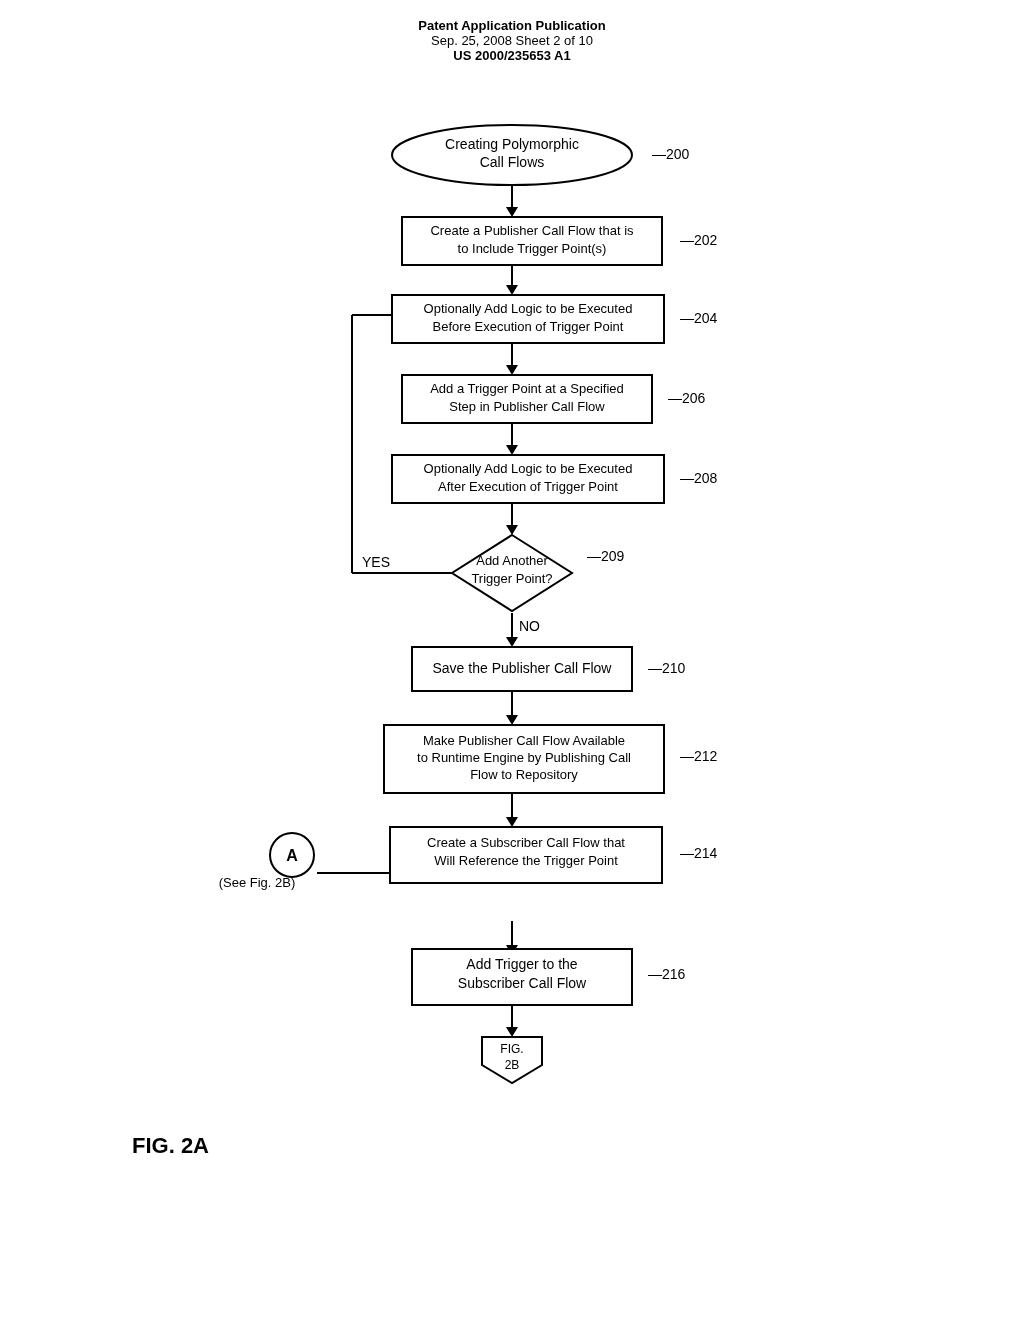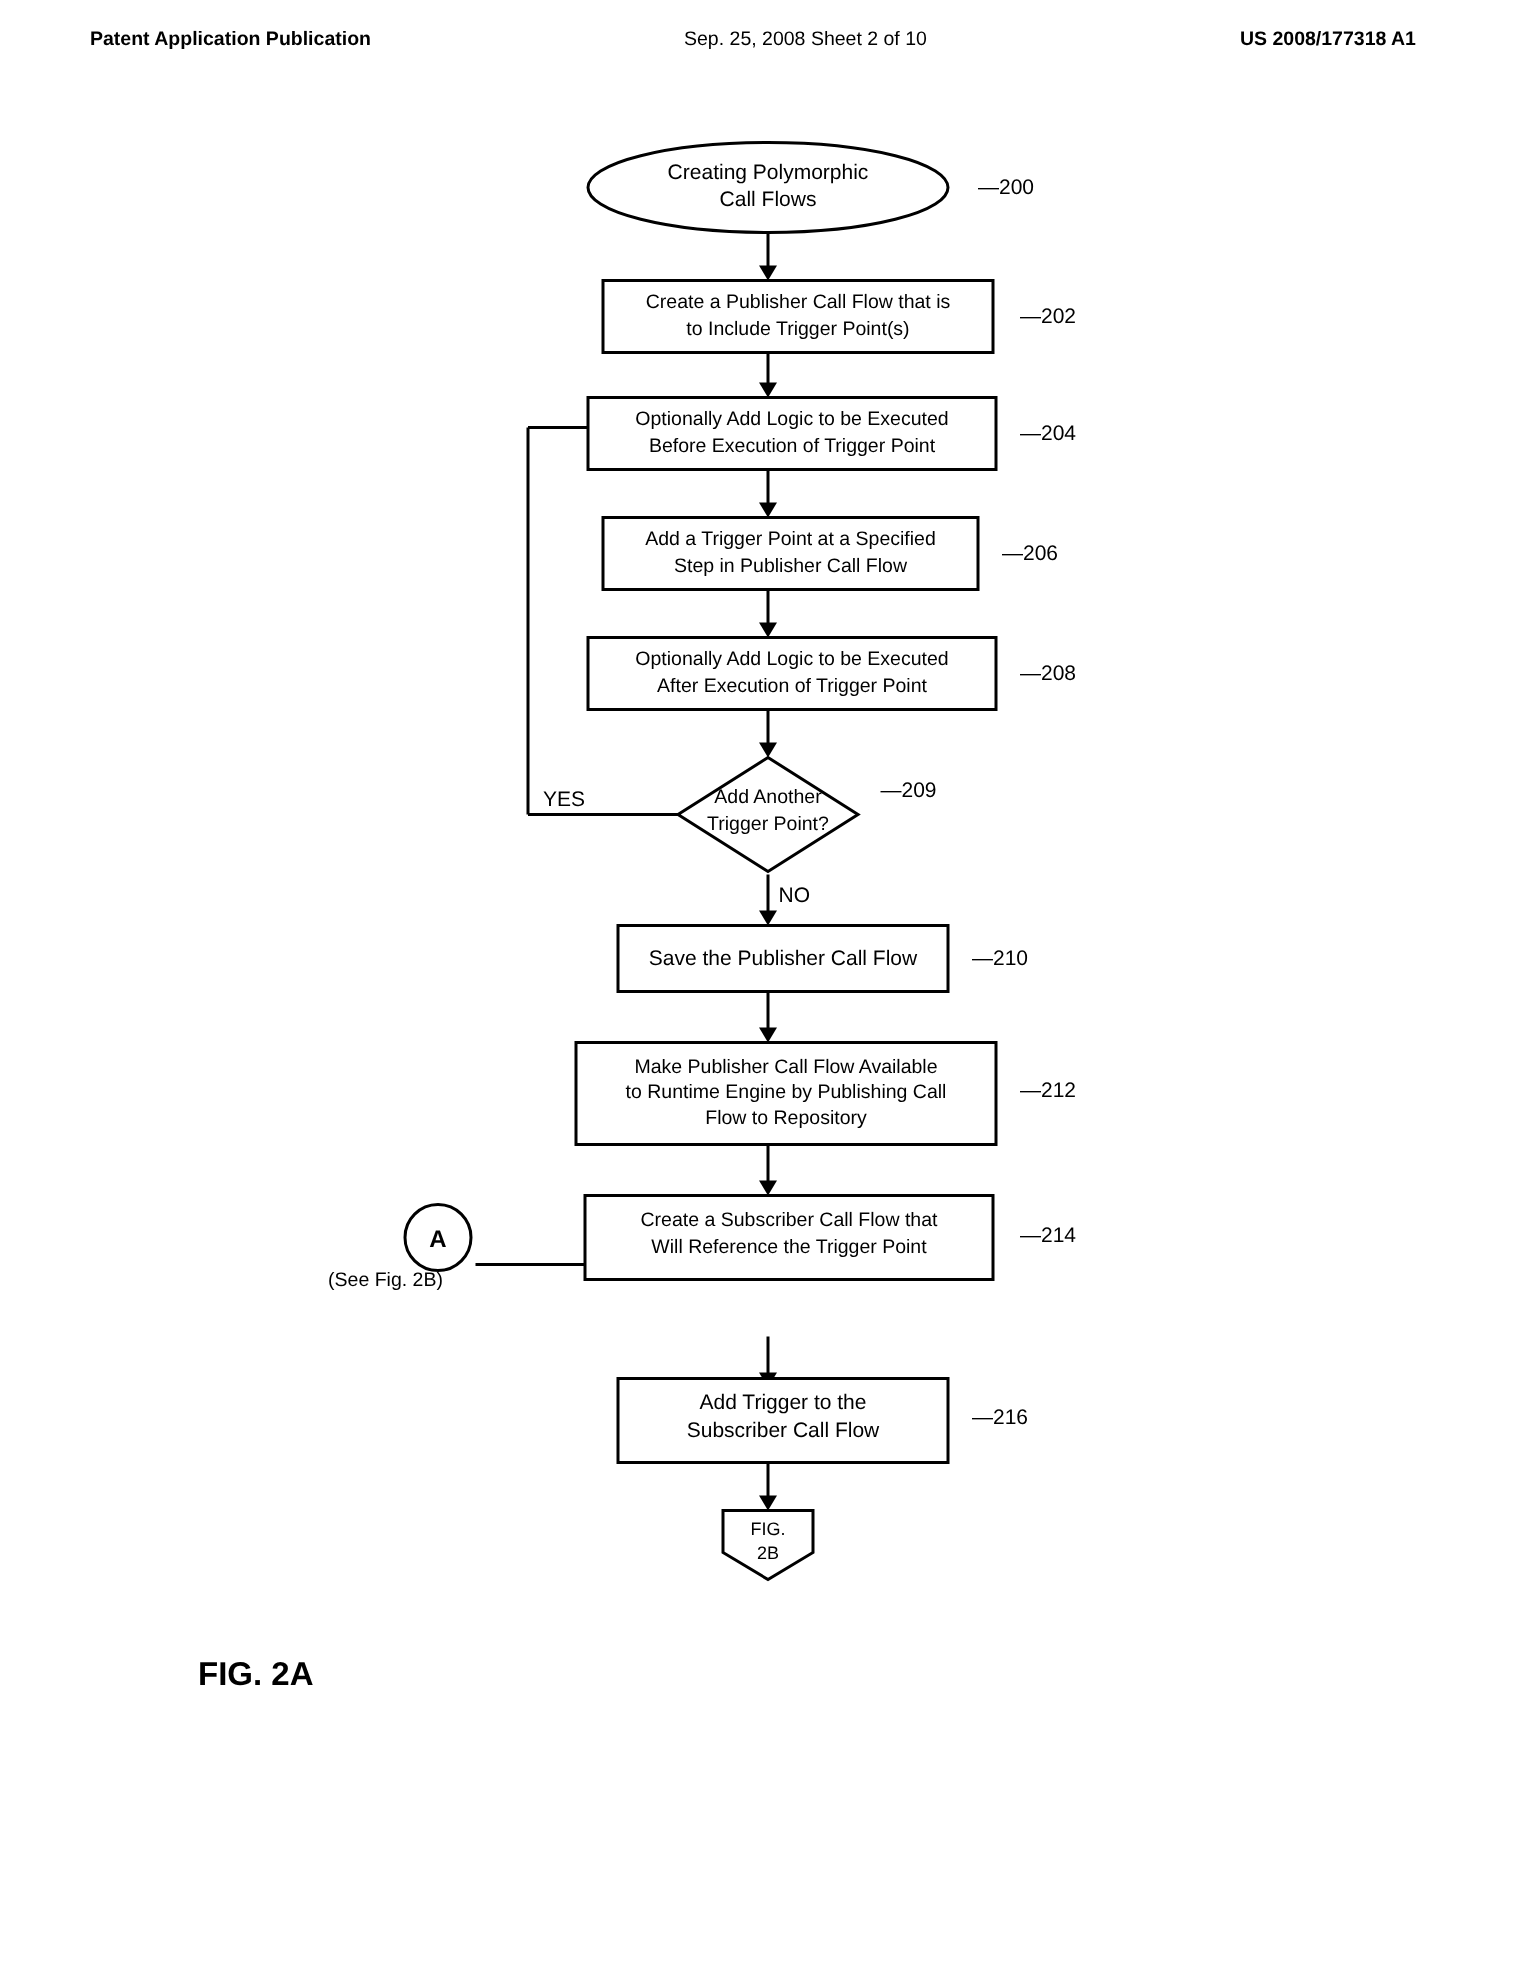--- a/index.html
+++ b/index.html
@@ -9,23 +9,24 @@
       width: 1024px;
       min-height: 1320px;
       position: relative;
       overflow: hidden;
     }
 
     .page-header {
       display: flex;
       justify-content: space-between;
       align-items: center;
-      padding: 18px 80px 0 60px;
+      padding: 18px 60px 0 60px;
       font-size: 13px;
       color: #000;
+      flex-direction: column;
     }
 
     .header-left {
       font-weight: bold;
       font-size: 13px;
     }
 
     .header-center {
       font-size: 13px;
       text-align: center;
@@ -49,21 +50,21 @@
       display: block;
       margin: 0 auto;
     }
   </style>
 </head>
 <body>
 
 <div class="page-header">
   <span class="header-left">Patent Application Publication</span>
   <span class="header-center">Sep. 25, 2008   Sheet 2 of 10</span>
-  <span class="header-right">US 2008/177318 A1</span>
+  <span class="header-right">US 2000/235653 A1</span>
 </div>
 
 <div class="diagram-container">
   <svg class="flowchart-svg" width="900" height="1200" viewBox="0 0 900 1200">
 
     <line x1="450" y1="88" x2="450" y2="118" stroke="#000" stroke-width="2"></line>
     <polygon points="444,114 456,114 450,124" fill="#000"></polygon>
 
     <line x1="450" y1="168" x2="450" y2="196" stroke="#000" stroke-width="2"></line>
     <polygon points="444,192 456,192 450,202" fill="#000"></polygon>

